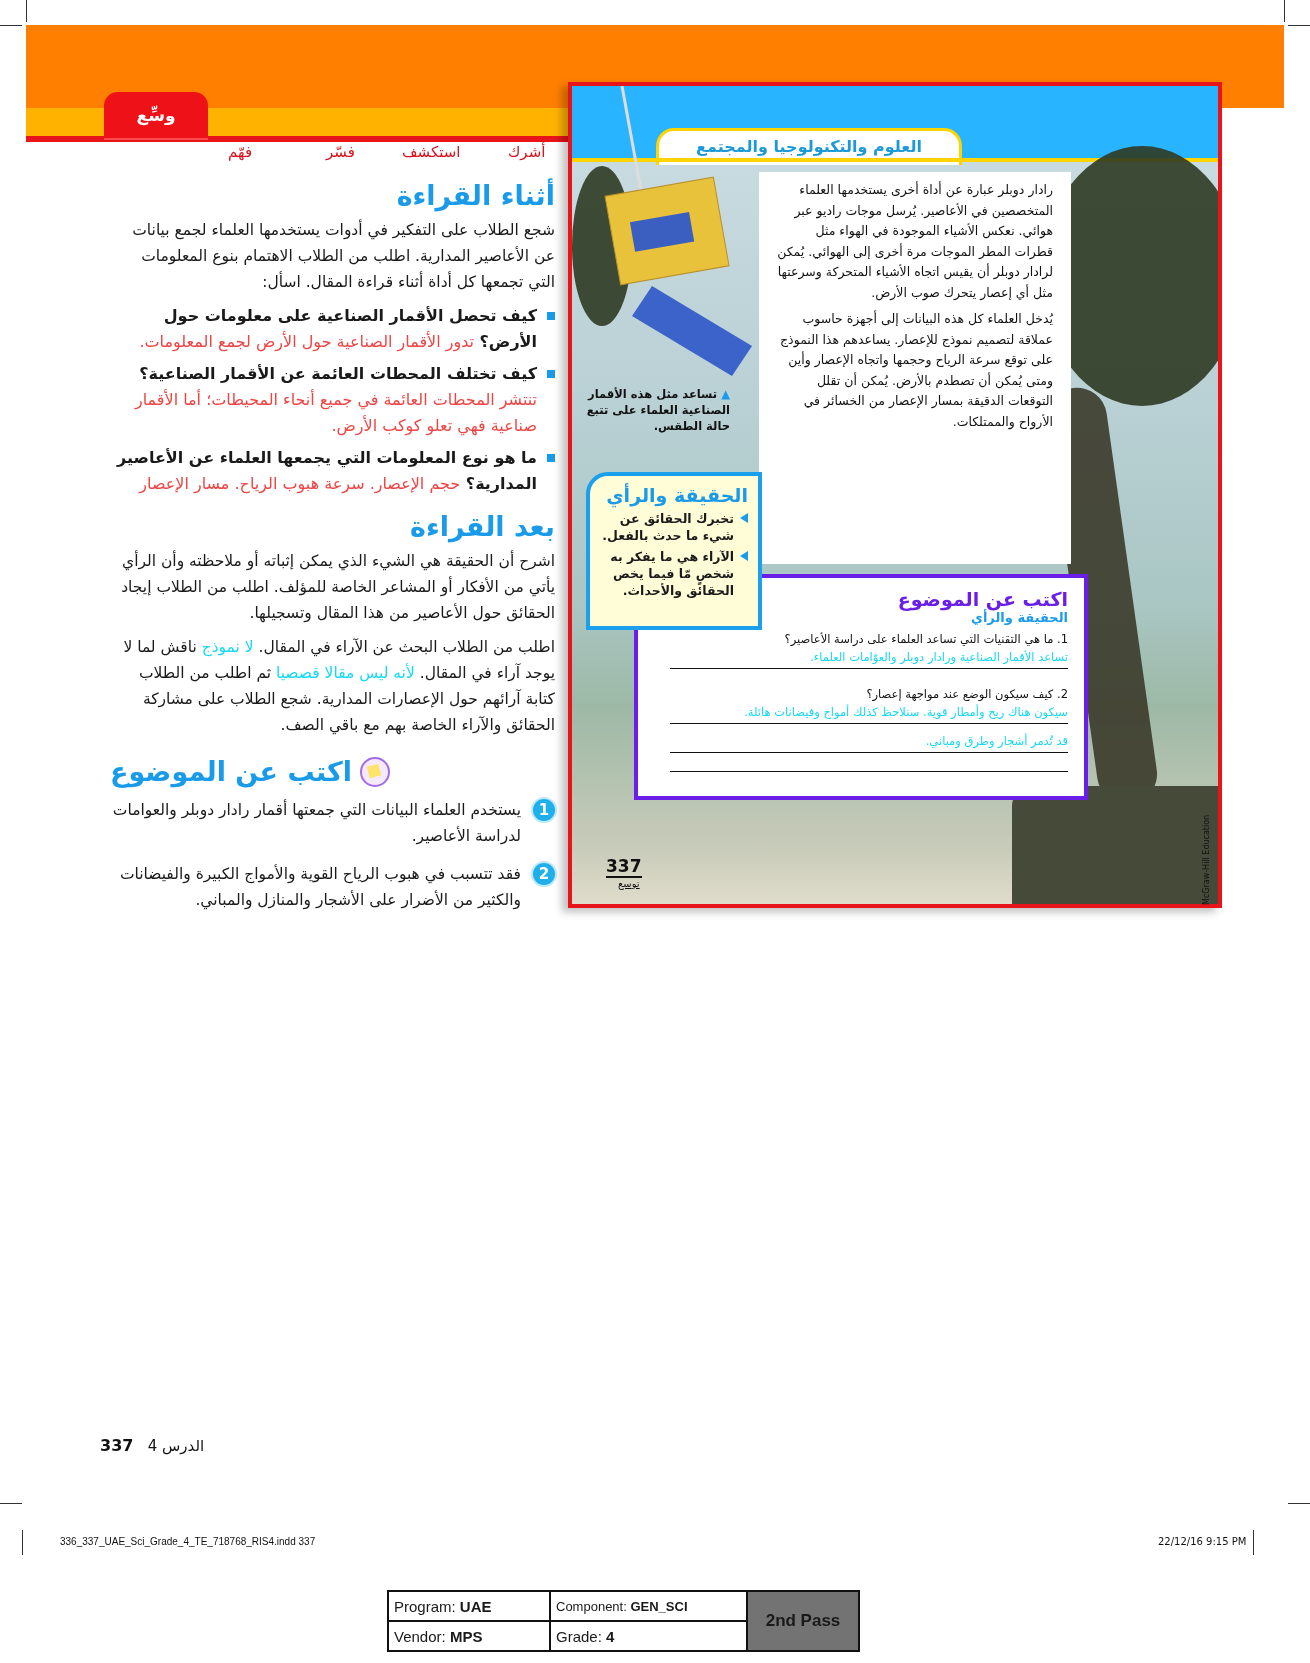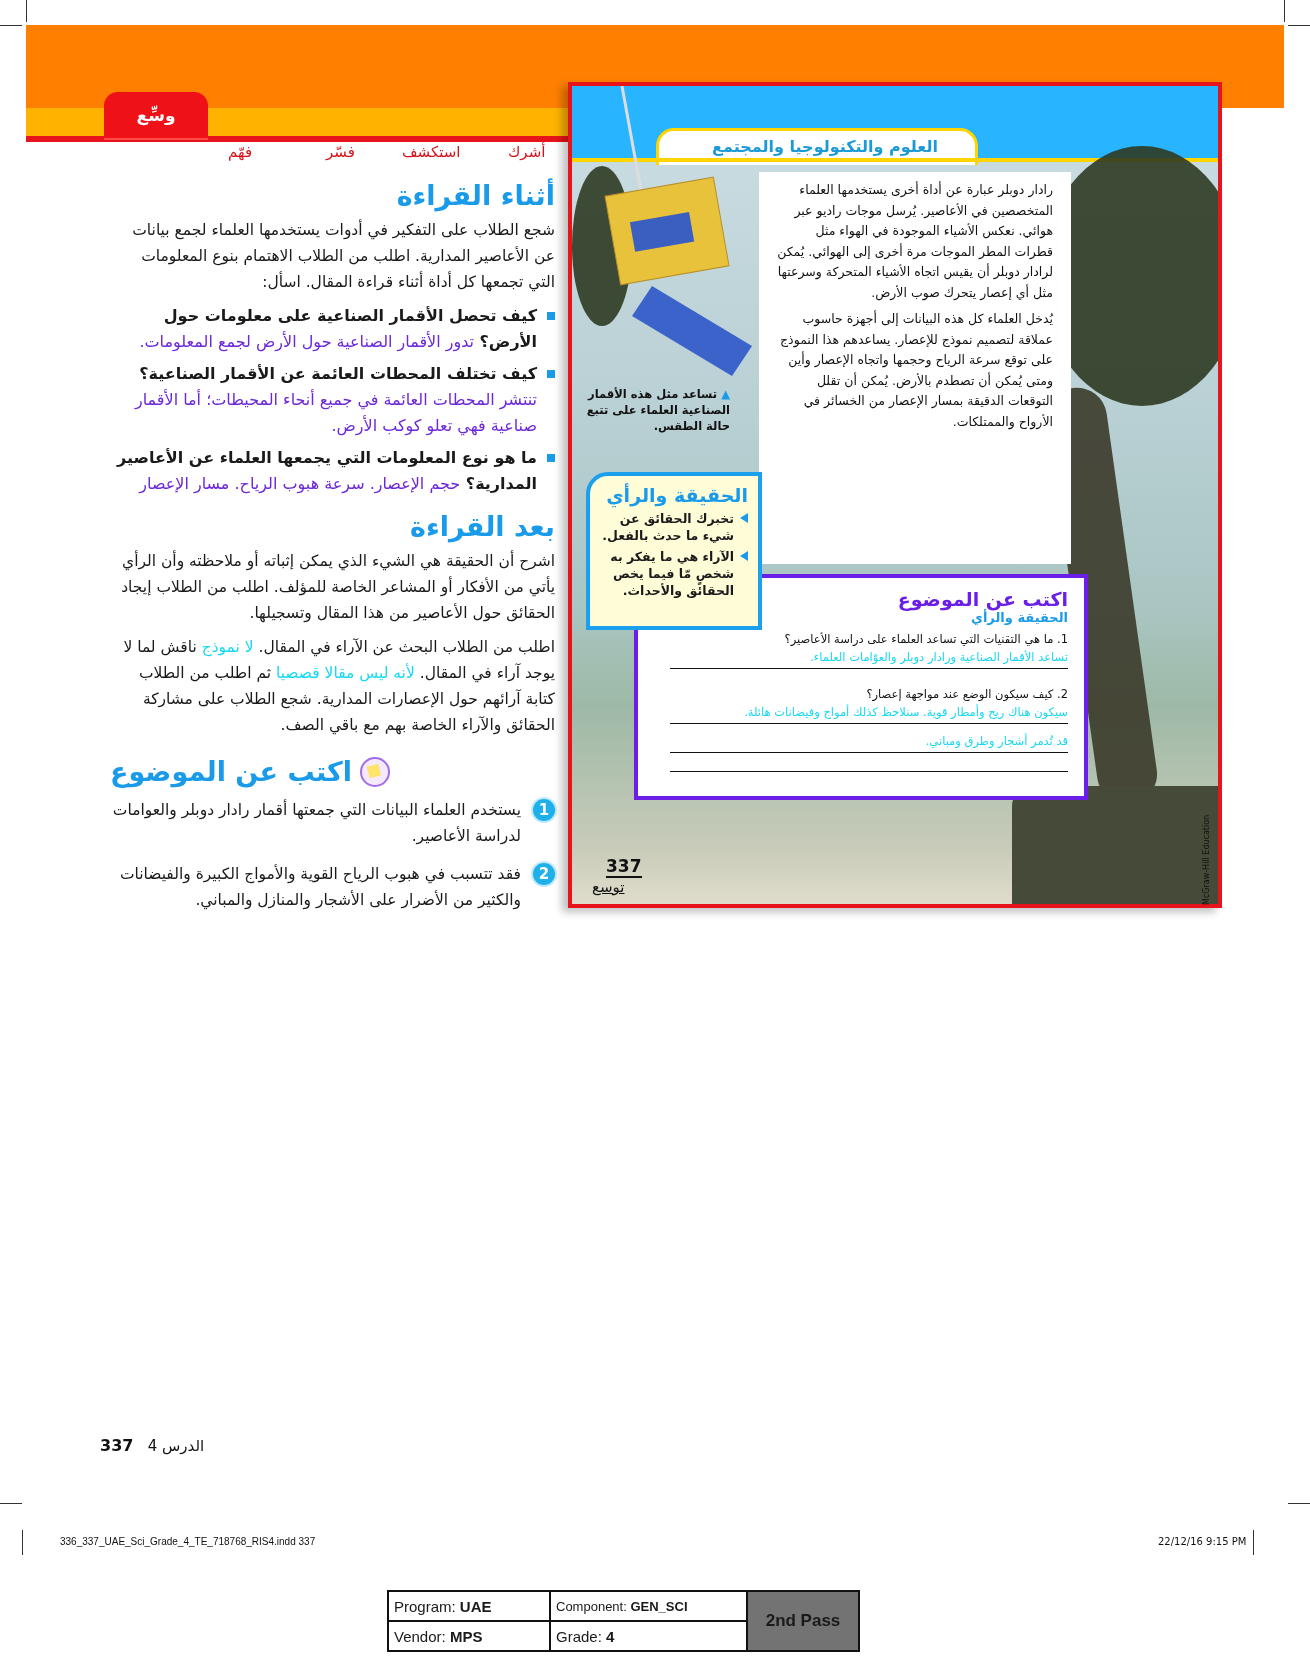--- a/index.html
+++ b/index.html
@@ -19,35 +19,35 @@
   #tab-active { left:104px; top:92px; width:104px; height:48px; background:#ee1118;
                 border-radius:14px 14px 0 0; color:#fff; font-size:17px; font-weight:bold;
                 text-align:center; line-height:46px; box-shadow:0 -2px 0 #ff4a4a inset; }
 
   
   #left-col { left:110px; top:180px; width:445px; }
   .h-blue { color:#1a9bea; font-weight:bold; font-size:27px; margin:0 0 6px 0; }
   .p { font-size:15.5px; line-height:26px; margin:0 0 8px 0; }
   .q { font-size:16px; font-weight:bold; line-height:26px; margin:6px 0 0 0; position:relative; padding-right:18px; }
   .q .bullet { position:absolute; right:0; top:9px; width:8px; height:8px; background:#1a9bea; }
-  .ans { color:#6d28d9; font-weight:normal; }
+  .ans { color:#ef4444; font-weight:normal; }
   .hl { color:#17d8f2; }
   .num-item { font-size:15.5px; line-height:26px; position:relative; padding-right:34px; margin:10px 0 12px 0; }
   .num-badge { position:absolute; right:0; top:2px; width:22px; height:22px; border-radius:50%;
                background:#1fb0ec; color:#fff; font-weight:bold; font-size:15px; text-align:center; line-height:22px;
                box-shadow:0 0 0 2px #bfe9fb; }
   .write-title { display:flex; flex-direction:row-reverse; align-items:center; gap:8px; }
   .pencil-icon { width:26px; height:26px; border-radius:50%; background:#f5e9ff; border:2px solid #a36be6; position:relative; }
   .pencil-icon::after { content:""; position:absolute; left:6px; top:6px; width:12px; height:12px; background:#ffe46b; transform:rotate(-15deg); }
 
   
   #right-page { left:568px; top:82px; width:646px; height:818px; border:4px solid #e8141b; box-shadow:-6px 4px 8px rgba(0,0,0,0.25);
                 background:linear-gradient(180deg,#29b4ff 0px,#29b4ff 72px,#c8dbe0 72px,#b9d0d4 320px,#a9c6c3 520px,#9db9a6 620px,#c8cbb9 760px,#e0dccb 818px); overflow:hidden; }
   #banner { left:84px; top:42px; width:300px; height:34px; background:#fff; border:3px solid #ffd400; border-bottom:none;
-            border-radius:18px 18px 0 0; text-align:center; line-height:32px; color:#1c9ad8; font-weight:bold; font-size:16px;padding-left:16px; }
+            border-radius:18px 18px 0 0; text-align:center; line-height:32px; color:#1c9ad8; font-weight:bold; font-size:16px; }
   #banner-line { left:0; top:72px; width:646px; height:4px; background:#ffd400; }
 
   .palm { position:absolute; background:#2e3a22; border-radius:50%; opacity:0.9; }
   #rock { left:440px; top:700px; width:206px; height:118px; background:#464a38; border-radius:20px 0 0 0; }
 
   #article { left:187px; top:86px; width:312px; height:392px; background:#fff; padding:8px 18px; box-sizing:border-box; }
   .art-p { font-size:12.5px; line-height:20.5px; margin:0 0 6px 0; color:#111; }
 
   #satellite { left:20px; top:0px; width:160px; height:300px; }
   #caption { left:10px; top:300px; width:148px; font-size:11.5px; font-weight:bold; line-height:16px; color:#111; }
@@ -58,21 +58,21 @@
   .fact-item .tri { position:absolute; right:0; top:3px; width:0; height:0; border-top:5px solid transparent; border-bottom:5px solid transparent; border-right:8px solid #1a9bea; }
 
   #write-box { left:62px; top:488px; width:454px; height:226px; background:#fff; border:4px solid #6a1ee8; padding:10px 16px; box-sizing:border-box; }
   #wb-title { font-size:19px; color:#6a1ee8; font-weight:bold; line-height:22px; }
   #wb-sub { font-size:13px; color:#1a9bea; font-weight:bold; line-height:16px; }
   .wb-q { font-size:11.5px; line-height:18px; color:#111; margin-top:4px; }
   .wb-a { font-size:11.5px; line-height:18px; color:#17d8f2; border-bottom:1.5px solid #111; padding-bottom:2px; margin-left:16px; }
   .wb-line { height:18px; border-bottom:1.5px solid #111; margin-left:16px; }
 
   #pg-num { left:34px; top:770px; font-size:17px; font-weight:bold; color:#111; border-bottom:2px solid #111; }
-  #pg-label { left:20px; top:792px; font-size:15px; color:#111;text-decoration:underline; }
+  #pg-label { left:46px; top:792px; font-size:10px; color:#111;text-decoration:underline; }
   #credit { left:622px; top:660px; font-size:8px; color:#111; transform:rotate(-90deg); transform-origin:left top; white-space:nowrap; width:150px; }
 
   
   #lesson-footer { left:100px; top:1436px; font-size:15px; color:#111; }
   #lesson-footer b { font-size:16px; }
   #file-info { left:60px; top:1536px; font-size:10px; color:#111; font-family:"Liberation Sans Narrow","Liberation Sans",sans-serif; }
   #date-info { left:1158px; top:1536px; font-size:10px; color:#111; }
 
   #info-table { left:387px; top:1590px; border-collapse:collapse; font-family:"Liberation Sans", sans-serif; }
   #info-table td { border:2px solid #111; height:28px; padding:0 5px; font-size:15px; }

